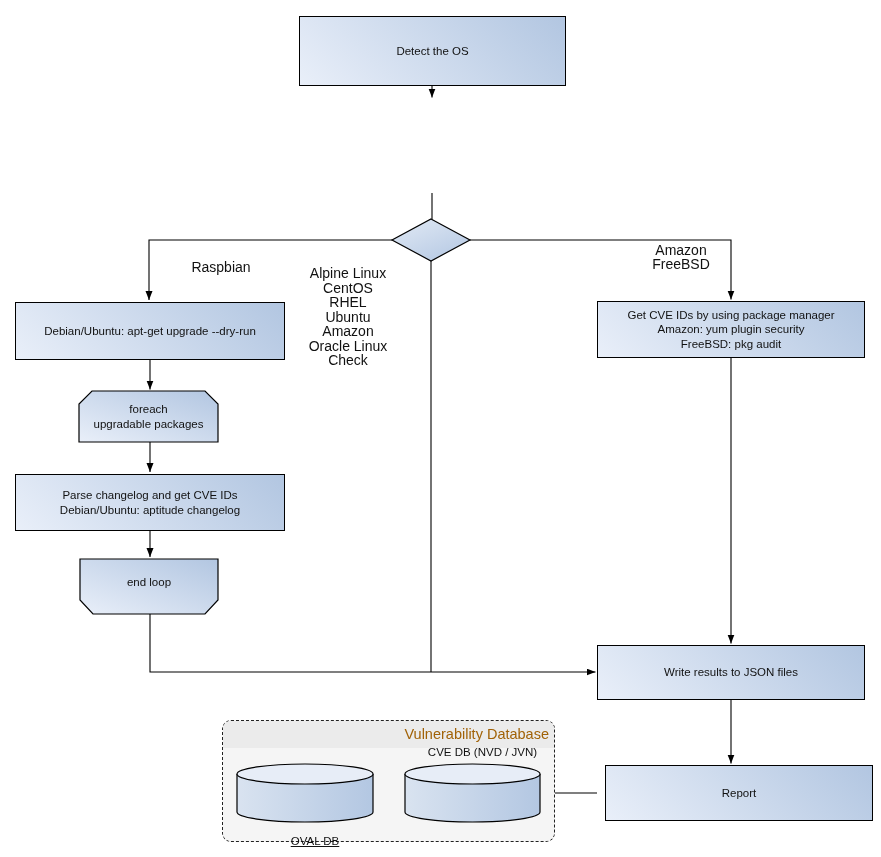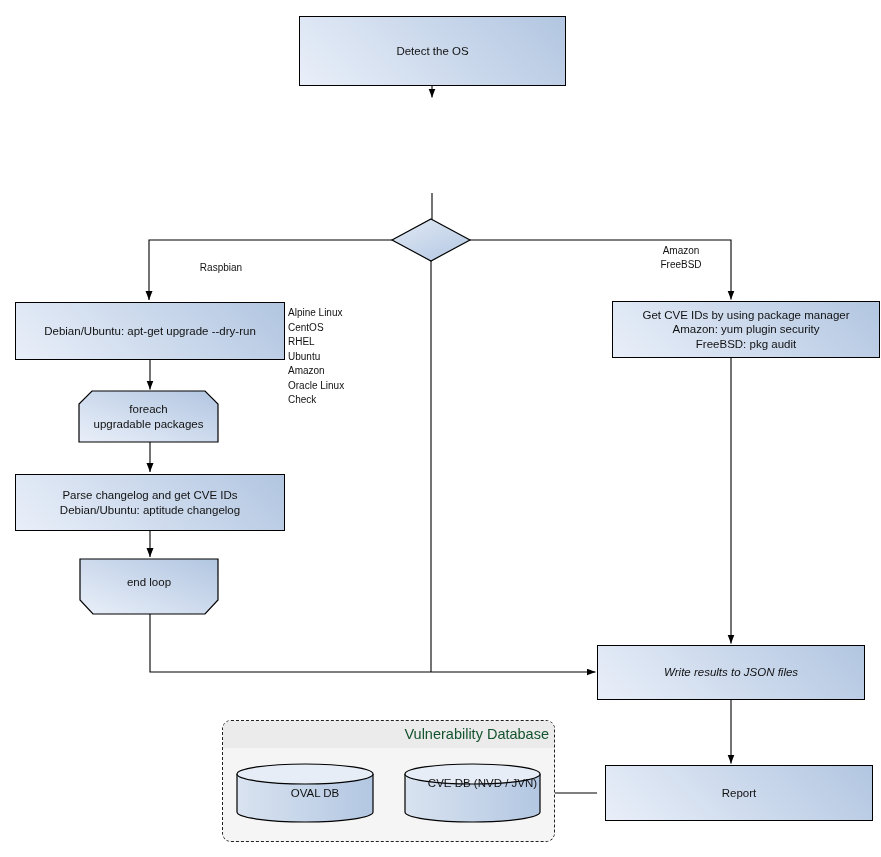--- a/index.html
+++ b/index.html
@@ -21,46 +21,46 @@
   }
   .shape-text {
     position:absolute; display:flex; align-items:center; justify-content:center;
     font-size:11.5px; text-align:center; line-height:14.5px;
   }
   #node-detect    { left:299px; top:16px;  width:267px; height:70px; }
   #node-packages  { left:299px; top:99px;  width:267px; height:94px; }
   #node-packages .lines { text-align:right; line-height:14.2px; }
   #node-check     { left:15px;  top:302px; width:270px; height:58px; }
   #node-parse     { left:15px;  top:474px; width:270px; height:57px; }
-  #node-getcve    { left:597px; top:301px; width:268px; height:57px;margin-left:15px; }
-  #node-write     { left:597px; top:645px; width:268px; height:55px;font-style:italic; }
+  #node-getcve    { left:597px; top:301px; width:268px; height:57px; }
+  #node-write     { left:597px; top:645px; width:268px; height:55px; }
   #node-report    { left:605px; top:765px; width:268px; height:56px; }
   #text-foreach   { left:79px;  top:391px; width:139px; height:51px;border-radius:11px; }
   #text-endloop   { left:80px;  top:559px; width:138px; height:46px; }
 
-  .edge-label { position:absolute; font-size:10px; line-height:13.5px; }
+  .edge-label { position:absolute; font-size:14px; line-height:13.5px; }
   #label-raspbian { left:171px; top:261px; width:100px; text-align:center; }
-  #label-oslist   { left:288px; top:266px; width:120px; text-align:left; line-height:14.5px;margin-top:40px; }
+  #label-oslist   { left:288px; top:266px; width:120px; text-align:center; line-height:14.5px; }
   #label-amzfbsd  { left:631px; top:244px; width:100px; text-align:center; }
 
   .db-container {
     position:absolute; left:222px; top:720px; width:333px; height:122px;
     box-sizing:border-box; border:1.5px dashed #222; border-radius:9px;
     background:var(--db-container-bg,#f5f5f5);
   }
   .db-header {
     height:27px; line-height:27px; background:var(--db-header-bg,#ebebeb);
     border-radius:8px 8px 0 0; text-align:right; padding-right:5px;
-    font-size:14.5px; color:#14532d;
+    font-size:14.5px; color:#a16207;
   }
   .cyl-label {
     position:absolute; font-size:11.5px; text-align:center; height:14px; line-height:14px;
   }
-  #label-ovaldb { left:237px; top:786px; width:156px; }
-  #label-cvedb  { left:405px; top:776px; width:155px; }
+  #label-ovaldb { left:237px; top:834px; width:156px;text-decoration:underline; }
+  #label-cvedb  { left:405px; top:745px; width:155px; }
 </style>
 </head>
 <body>
 
 <div class="canvas">
 
   <div class="db-container">
     <div class="db-header">Vulnerability Database</div>
   </div>
 

